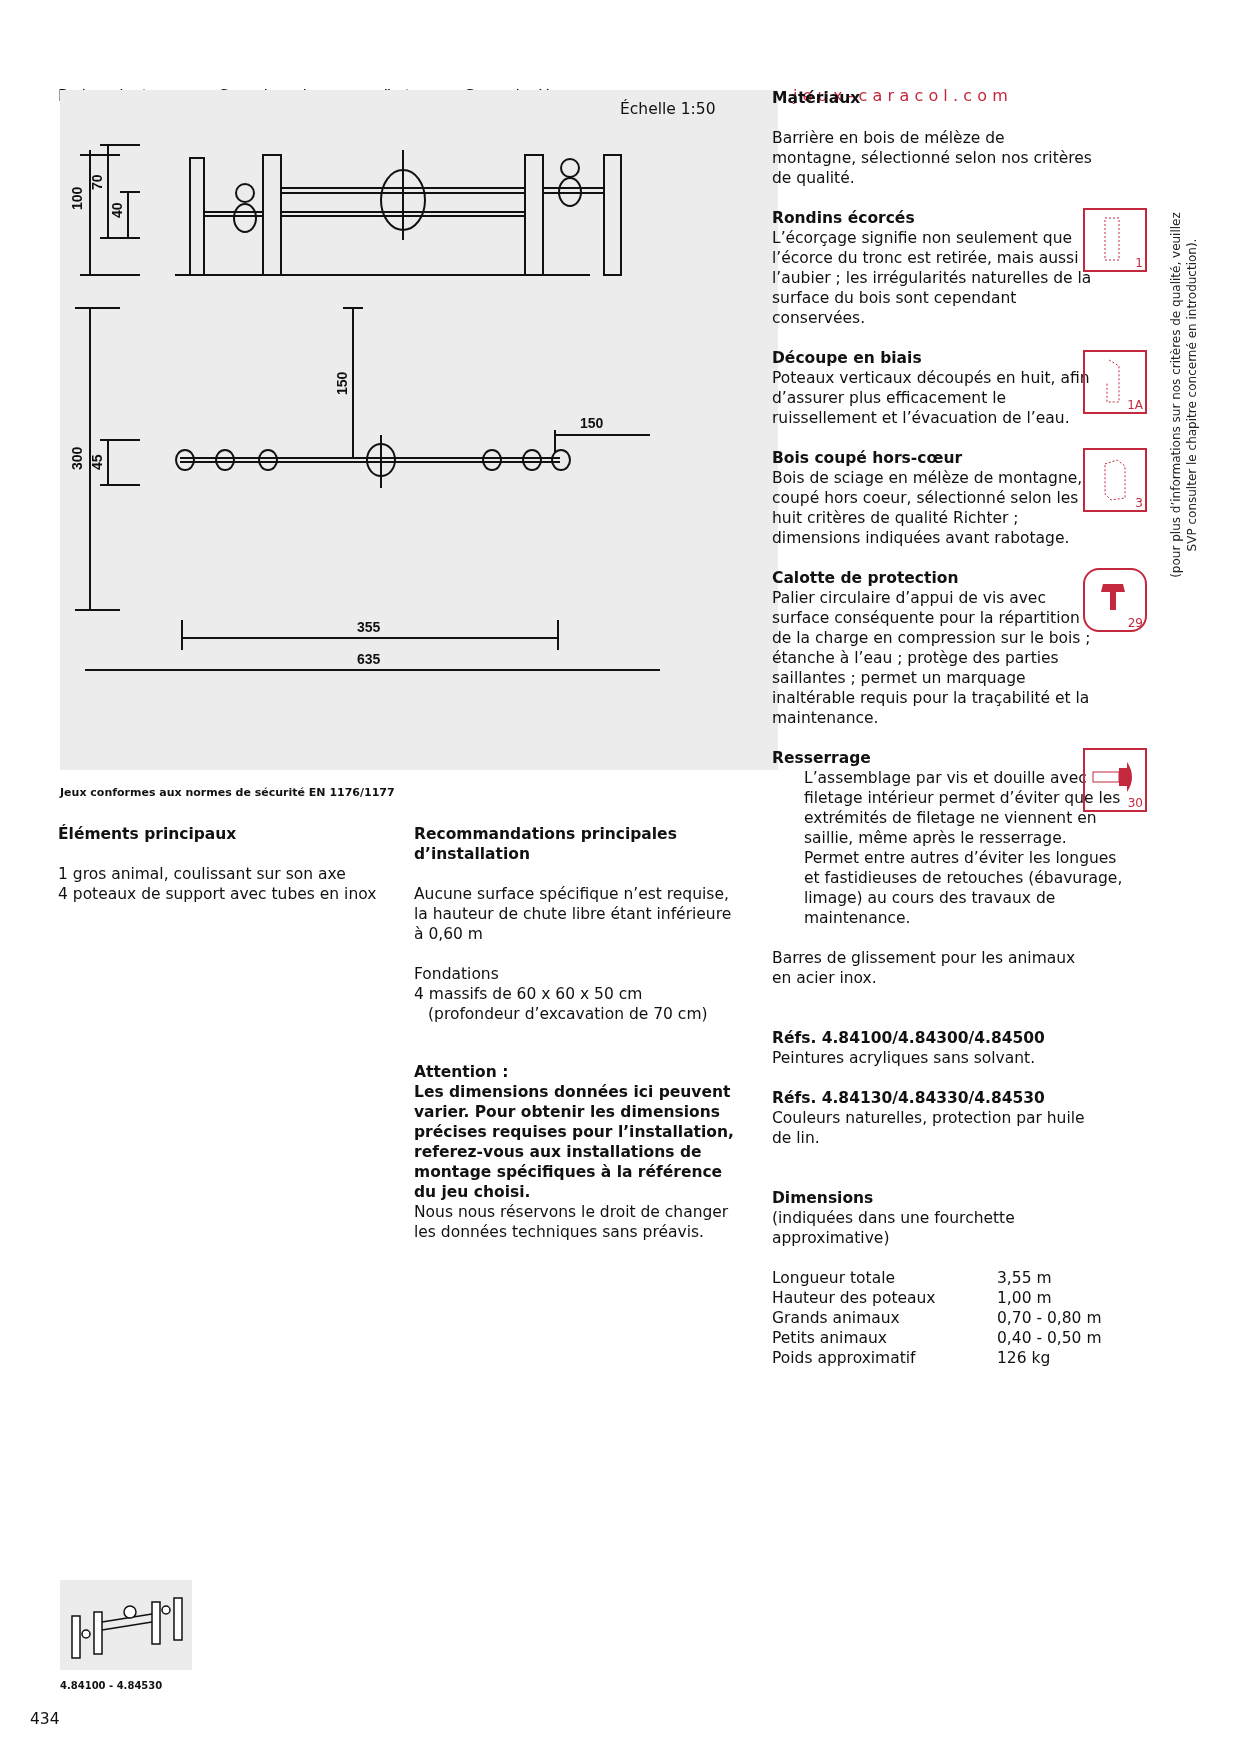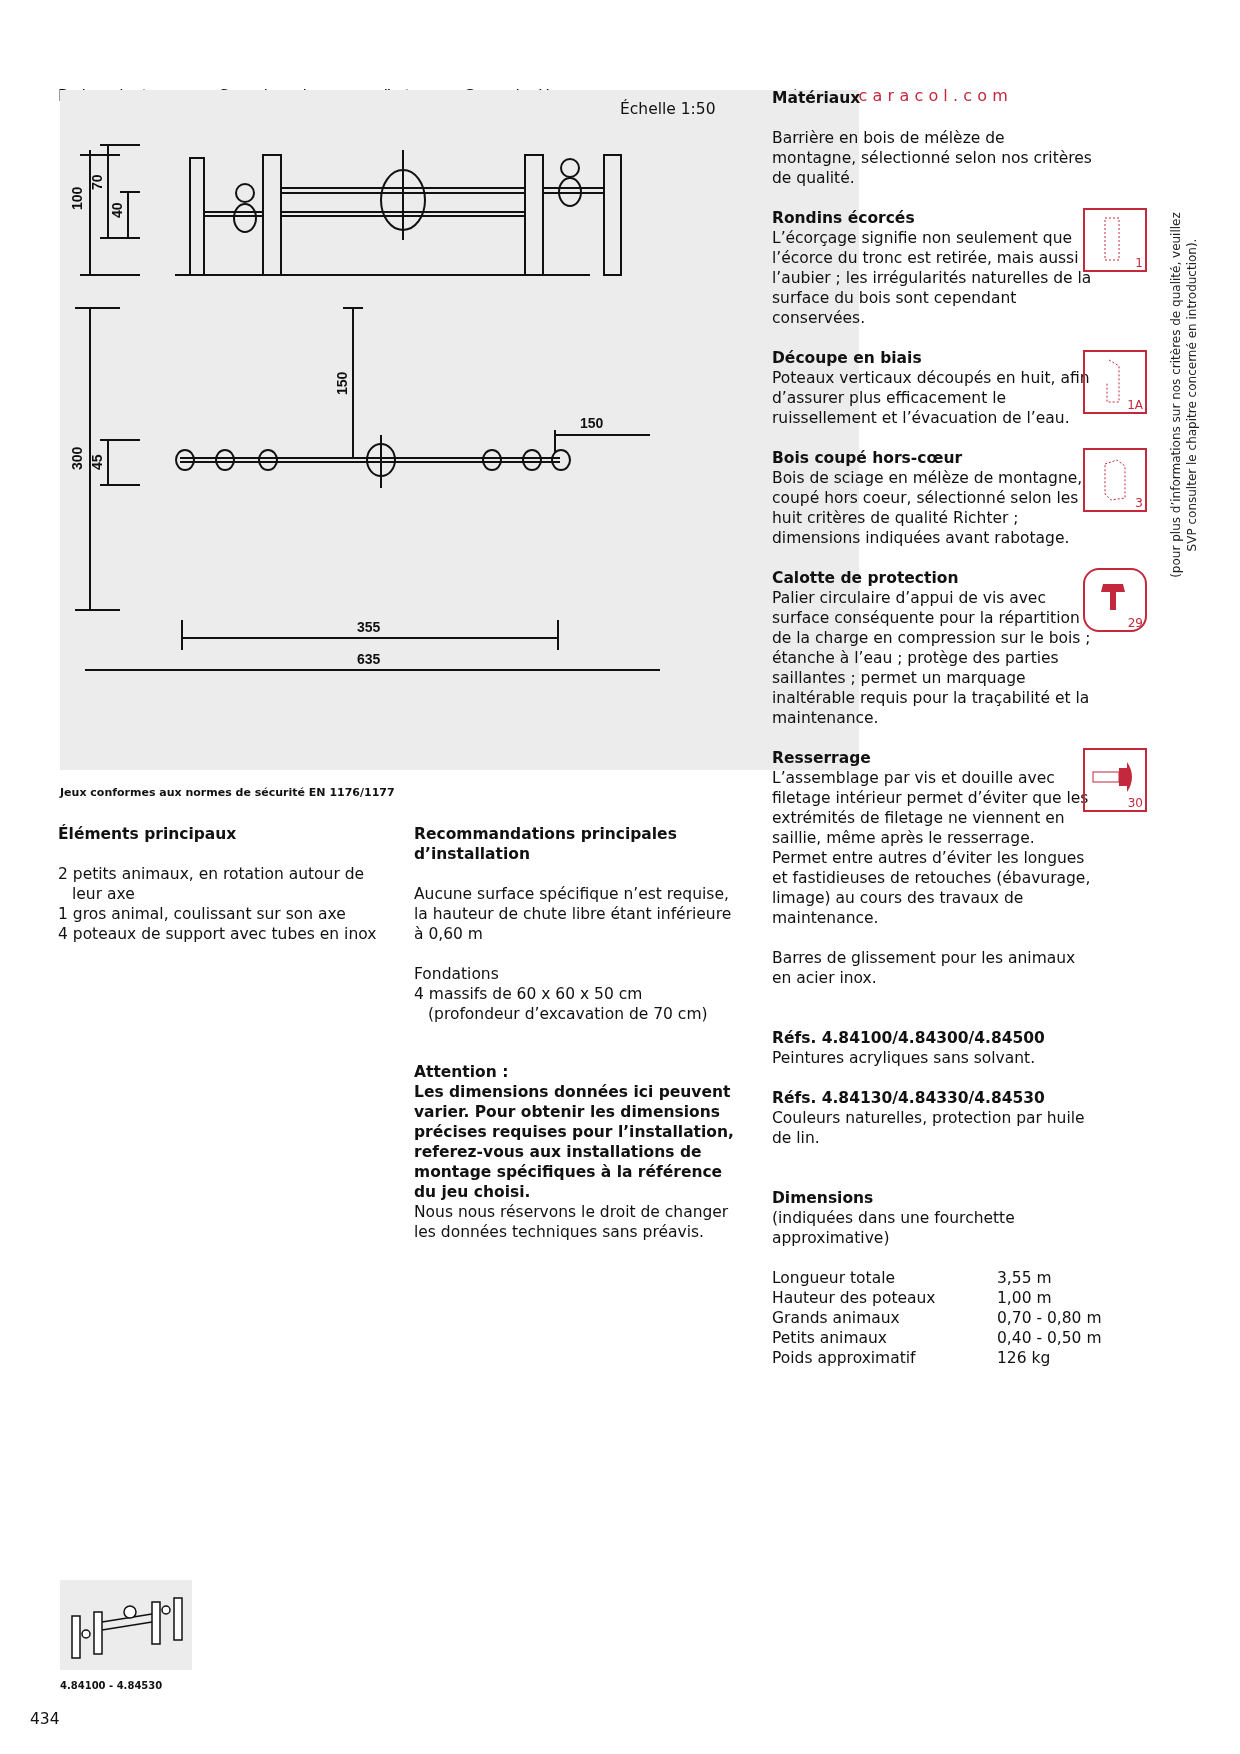--- a/index.html
+++ b/index.html
@@ -2,21 +2,21 @@
 <html><head>
 <meta charset="utf-8">
 <style>
   html, body { margin:0; padding:0; background:#fff; }
   body { width:1240px; height:1754px; position:relative; overflow:hidden;
          font-family:"DejaVu Sans", "Liberation Sans", sans-serif; color:#111; }
   .abs { position:absolute; }
   .header { top:38px; left:58px; font-size:16px; letter-spacing:12.3px; white-space:nowrap;margin-top:48px; }
   .header .url { color:#c4283c; letter-spacing:5.2px; }
   .header .gap { display:inline-block; width:40px; }
-  .drawing { top:90px; left:60px; width:799px; height:680px; background:#ececec; }
+  .drawing { top:90px; left:60px; width:718px; height:680px; background:#ececec; }
   .scale { top:100px; left:620px; font-size:15.5px; }
   .norm { top:786px; left:60px; font-size:11px; font-weight:bold; }
   .h { font-weight:bold; font-size:15.5px; line-height:20px; }
   .p { font-size:15.5px; line-height:20px; }
   .col1 { left:58px; width:330px; }
   .col2 { left:414px; width:330px; }
   .col3 { left:772px; width:320px; }
   .ind { padding-left:14px; }
   .iconbox { position:absolute; left:1083px; width:64px; height:64px; border:2px solid #c4283c; box-sizing:border-box; }
   .iconbox .num { position:absolute; right:2px; bottom:0px; font-size:12px; color:#c4283c; }
@@ -113,21 +113,20 @@
       <text x="297" y="542">355</text>
       <text x="297" y="574">635</text>
     </g>
   </svg>
 </div>
 <div class="abs scale">Échelle 1:50</div>
 <div class="abs norm">Jeux conformes aux normes de sécurité EN 1176/1177</div>
 
 <div class="abs col1 h" style="top:824px;">Éléments principaux</div>
 <div class="abs col1" style="top:864px;">
-  <div class="p" style="padding-left:14px;text-indent:-14px;">2 petits animaux, en rotation autour de leur axe</div>
   <div class="p">1 gros animal, coulissant sur son axe</div>
   <div class="p">4 poteaux de support avec tubes en inox</div>
 </div>
 
 <div class="abs col2 h" style="top:824px;">Recommandations principales d’installation</div>
 <div class="abs col2 p" style="top:884px;">Aucune surface spécifique n’est requise, la hauteur de chute libre étant inférieure à 0,60 m</div>
 <div class="abs col2 p" style="top:964px;">Fondations</div>
 <div class="abs col2 p" style="top:984px;">4 massifs de 60 x 60 x 50 cm</div>
 <div class="abs col2 p ind" style="top:1004px;">(profondeur d’excavation de 70 cm)</div>
 <div class="abs col2 h" style="top:1062px;">Attention :</div>
@@ -168,21 +167,21 @@
 <div class="abs col3 p" style="top:588px;">Palier circulaire d’appui de vis avec surface conséquente pour la répartition de la charge en compression sur le bois ; étanche à l’eau ; protège des parties saillantes ; permet un marquage inaltérable requis pour la traçabilité et la maintenance.</div>
 <div class="iconbox" style="top:568px;border-radius:16px;">
   <svg width="60" height="60">
       <path d="M18 14 L38 14 L40 22 L16 22 Z" fill="#c4283c"></path>
       <rect x="25" y="22" width="6" height="18" fill="#c4283c"></rect>
     </svg>
   <span class="num">29</span>
 </div>
 
 <div class="abs col3 h" style="top:748px;">Resserrage</div>
-<div class="abs col3 p" style="top:768px;">L’assemblage par vis et douille avec filetage intérieur permet d’éviter que les extrémités de filetage ne viennent en saillie, même après le resserrage. Permet entre autres d’éviter les longues et fastidieuses de retouches (ébavurage, limage) au cours des travaux de maintenance.</div>
+<div class="abs col3 p" style="top:768px;margin-left:32px;">L’assemblage par vis et douille avec filetage intérieur permet d’éviter que les extrémités de filetage ne viennent en saillie, même après le resserrage. Permet entre autres d’éviter les longues et fastidieuses de retouches (ébavurage, limage) au cours des travaux de maintenance.</div>
 <div class="iconbox" style="top:748px;">
   <svg width="60" height="60">
       <rect x="8" y="22" width="26" height="10" fill="none" stroke="#c4283c"></rect>
       <rect x="34" y="18" width="8" height="18" fill="#c4283c"></rect>
       <path d="M42 12 Q52 27 42 42" fill="#c4283c"></path>
     </svg>
   <span class="num">30</span>
 </div>
 
 <div class="abs col3 p" style="top:948px;">Barres de glissement pour les animaux en acier inox.</div>

